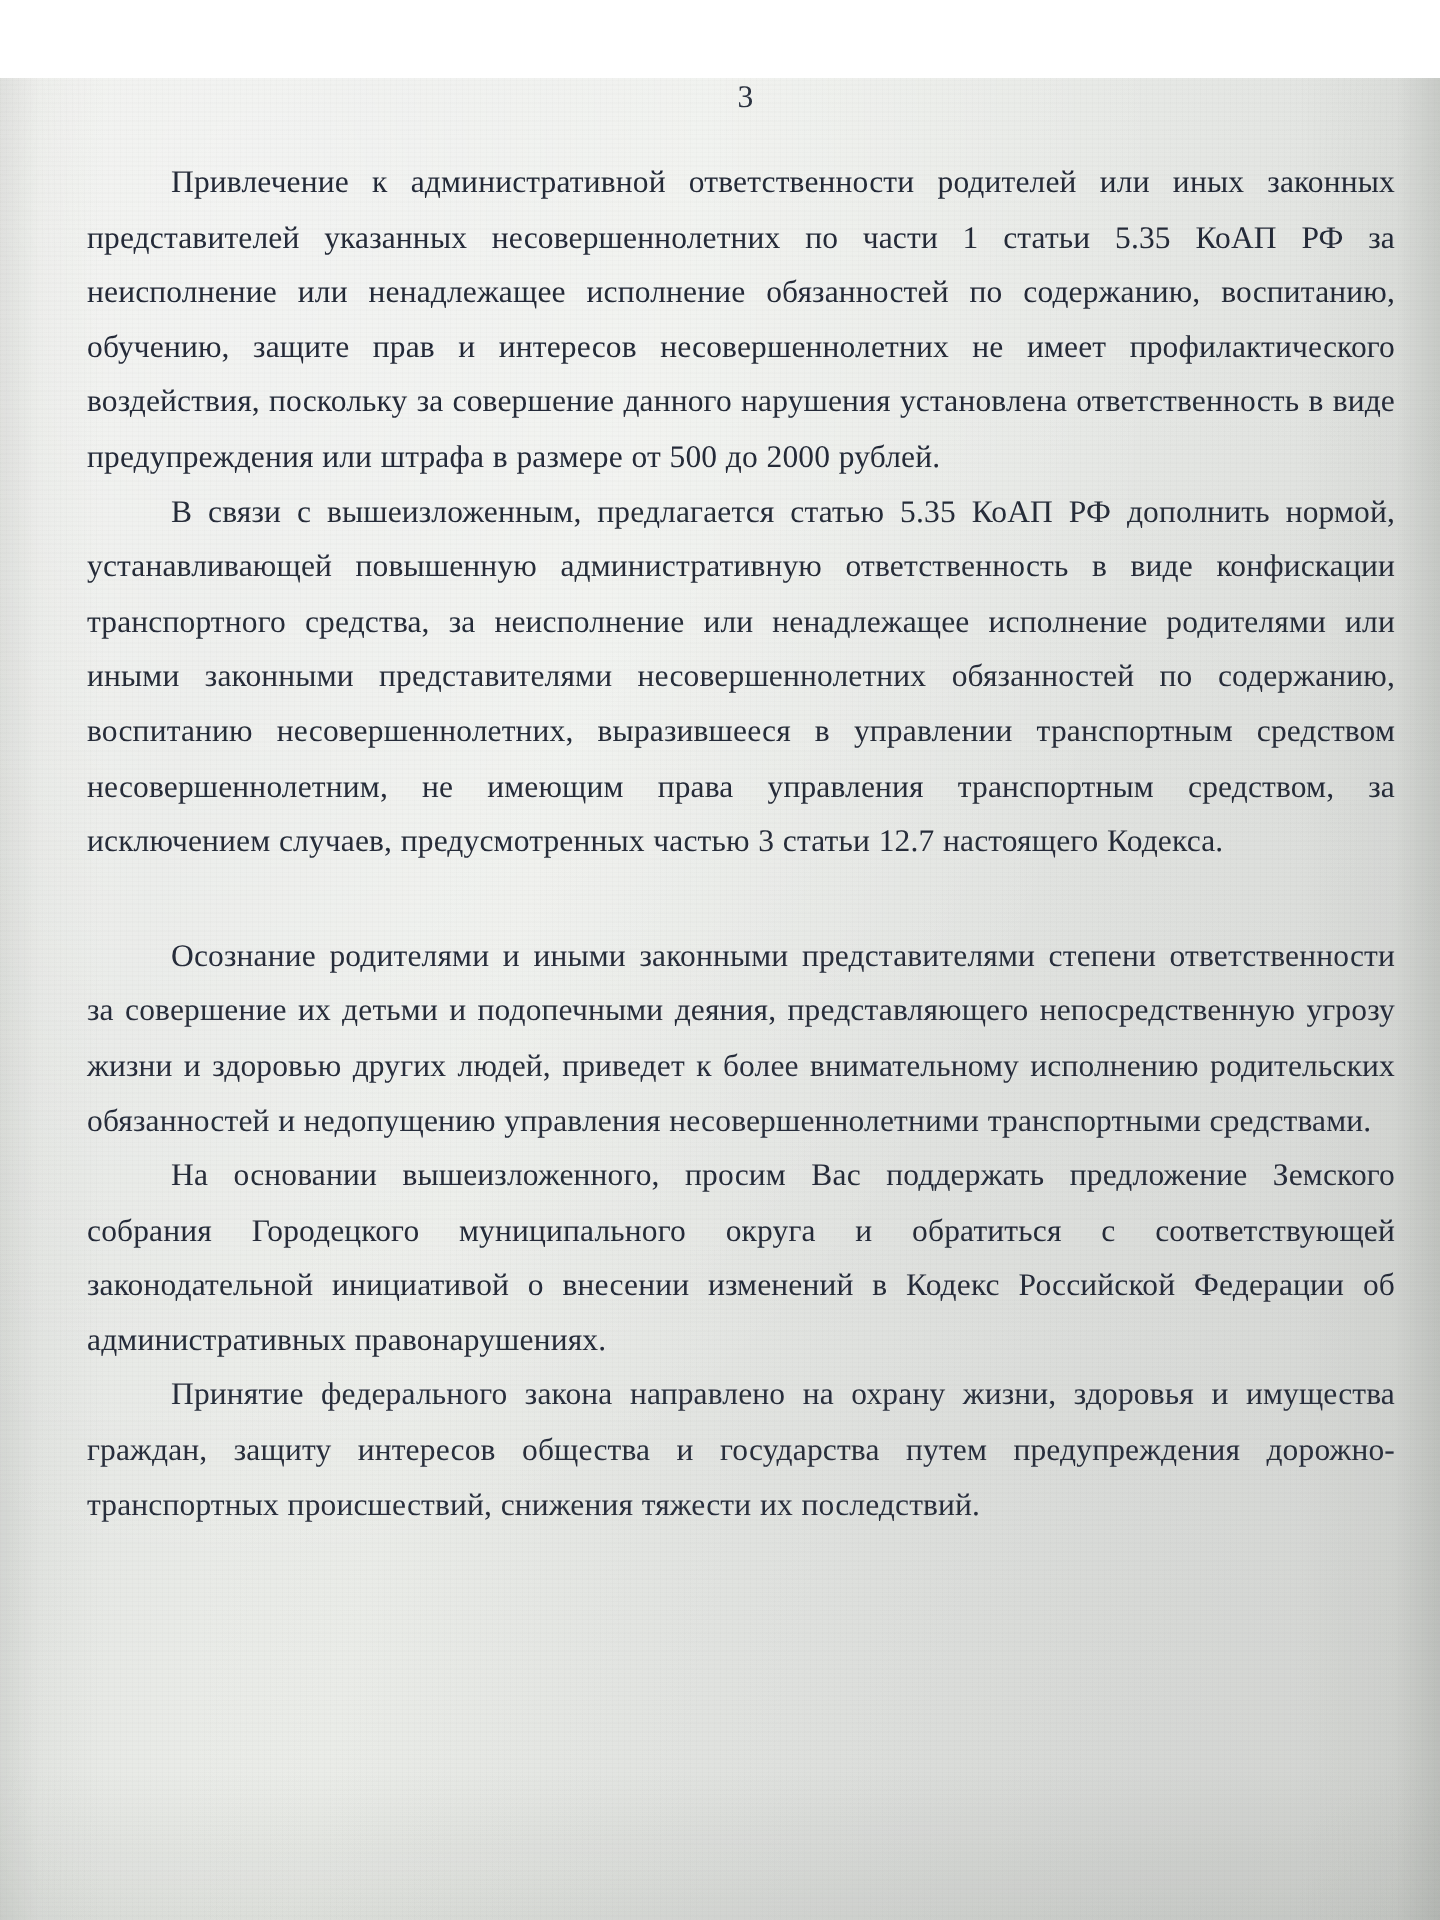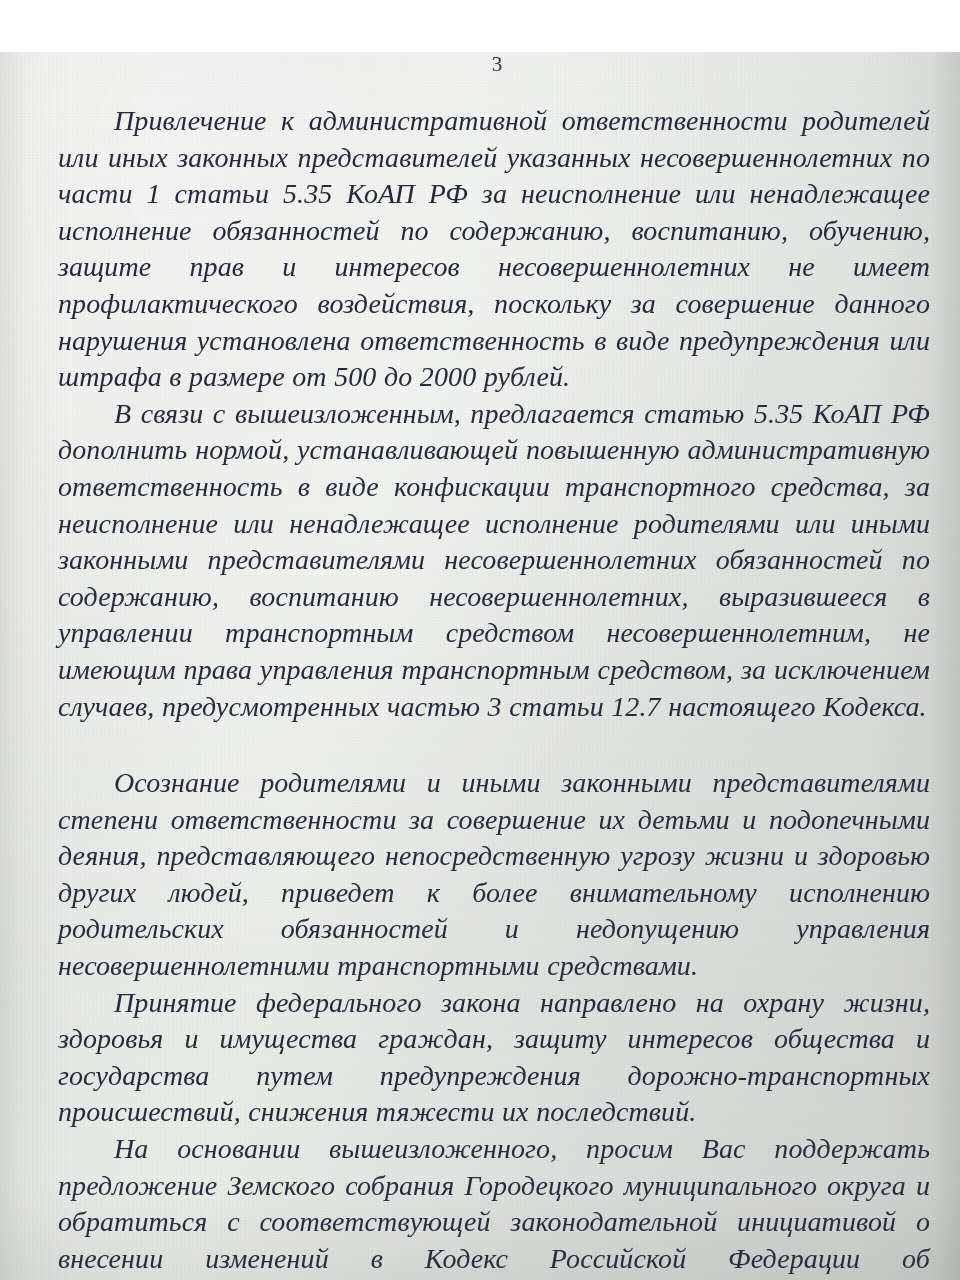--- a/index.html
+++ b/index.html
@@ -62,29 +62,28 @@
     padding-left: 6px;
     letter-spacing: 0.2px;
   }
 
   .body-text {
     margin-top: 26px;
   }
 
   p.para {
     margin: 0 0 0 0;
-    font-size: 28px;
+    font-size: 21px;
     line-height: 36.6px;
     color: #262c3a;
     text-align: justify;
     text-justify: inter-word;
     text-indent: 56px;
     letter-spacing: 0.1px;
     word-spacing: 0.4px;
-    font-style: italic;
   }
   p.para:last-child {
     text-align: justify;
   }
 
   
   p.para:nth-child(1) { color: #242a38; }
   p.para:nth-child(2) { color: #262c39; }
   p.para:nth-child(3) { color: #272d3b; margin-top: 40px; }
   p.para:nth-child(4) { color: #252b39; }
@@ -95,18 +94,18 @@
 
 <div id="page">
   <div class="content">
 
     <div class="page-number">3</div>
 
     <div class="body-text">
       <p class="para">Привлечение к административной ответственности родителей или иных законных представителей указанных несовершеннолетних по части 1 статьи 5.35 КоАП РФ за неисполнение или ненадлежащее исполнение обязанностей по содержанию, воспитанию, обучению, защите прав и интересов несовершеннолетних не имеет профилактического воздействия, поскольку за совершение данного нарушения установлена ответственность в виде предупреждения или штрафа в размере от 500 до 2000 рублей.</p>
       <p class="para">В связи с вышеизложенным, предлагается статью 5.35 КоАП РФ дополнить нормой, устанавливающей повышенную административную ответственность в виде конфискации транспортного средства, за неисполнение или ненадлежащее исполнение родителями или иными законными представителями несовершеннолетних обязанностей по содержанию, воспитанию несовершеннолетних, выразившееся в управлении транспортным средством несовершеннолетним, не имеющим права управления транспортным средством, за исключением случаев, предусмотренных частью 3 статьи 12.7 настоящего Кодекса.</p>
       <p class="para">Осознание родителями и иными законными представителями степени ответственности за совершение их детьми и подопечными деяния, представляющего непосредственную угрозу жизни  и здоровью других людей, приведет к более внимательному исполнению родительских обязанностей и недопущению управления несовершеннолетними транспортными средствами.</p>
+      <p class="para">На основании вышеизложенного, просим Вас поддержать предложение Земского собрания Городецкого муниципального округа и обратиться с соответствующей законодательной инициативой о внесении изменений в Кодекс Российской Федерации об административных правонарушениях.</p>
       <p class="para">Принятие федерального закона направлено на охрану жизни, здоровья и имущества граждан, защиту интересов общества и государства путем предупреждения дорожно-транспортных происшествий, снижения тяжести их последствий.</p>
-      <p class="para">На основании вышеизложенного, просим Вас поддержать предложение Земского собрания Городецкого муниципального округа и обратиться с соответствующей законодательной инициативой о внесении изменений в Кодекс Российской Федерации об административных правонарушениях.</p>
     </div>
 
   </div>
 </div>
 
 </body></html>

